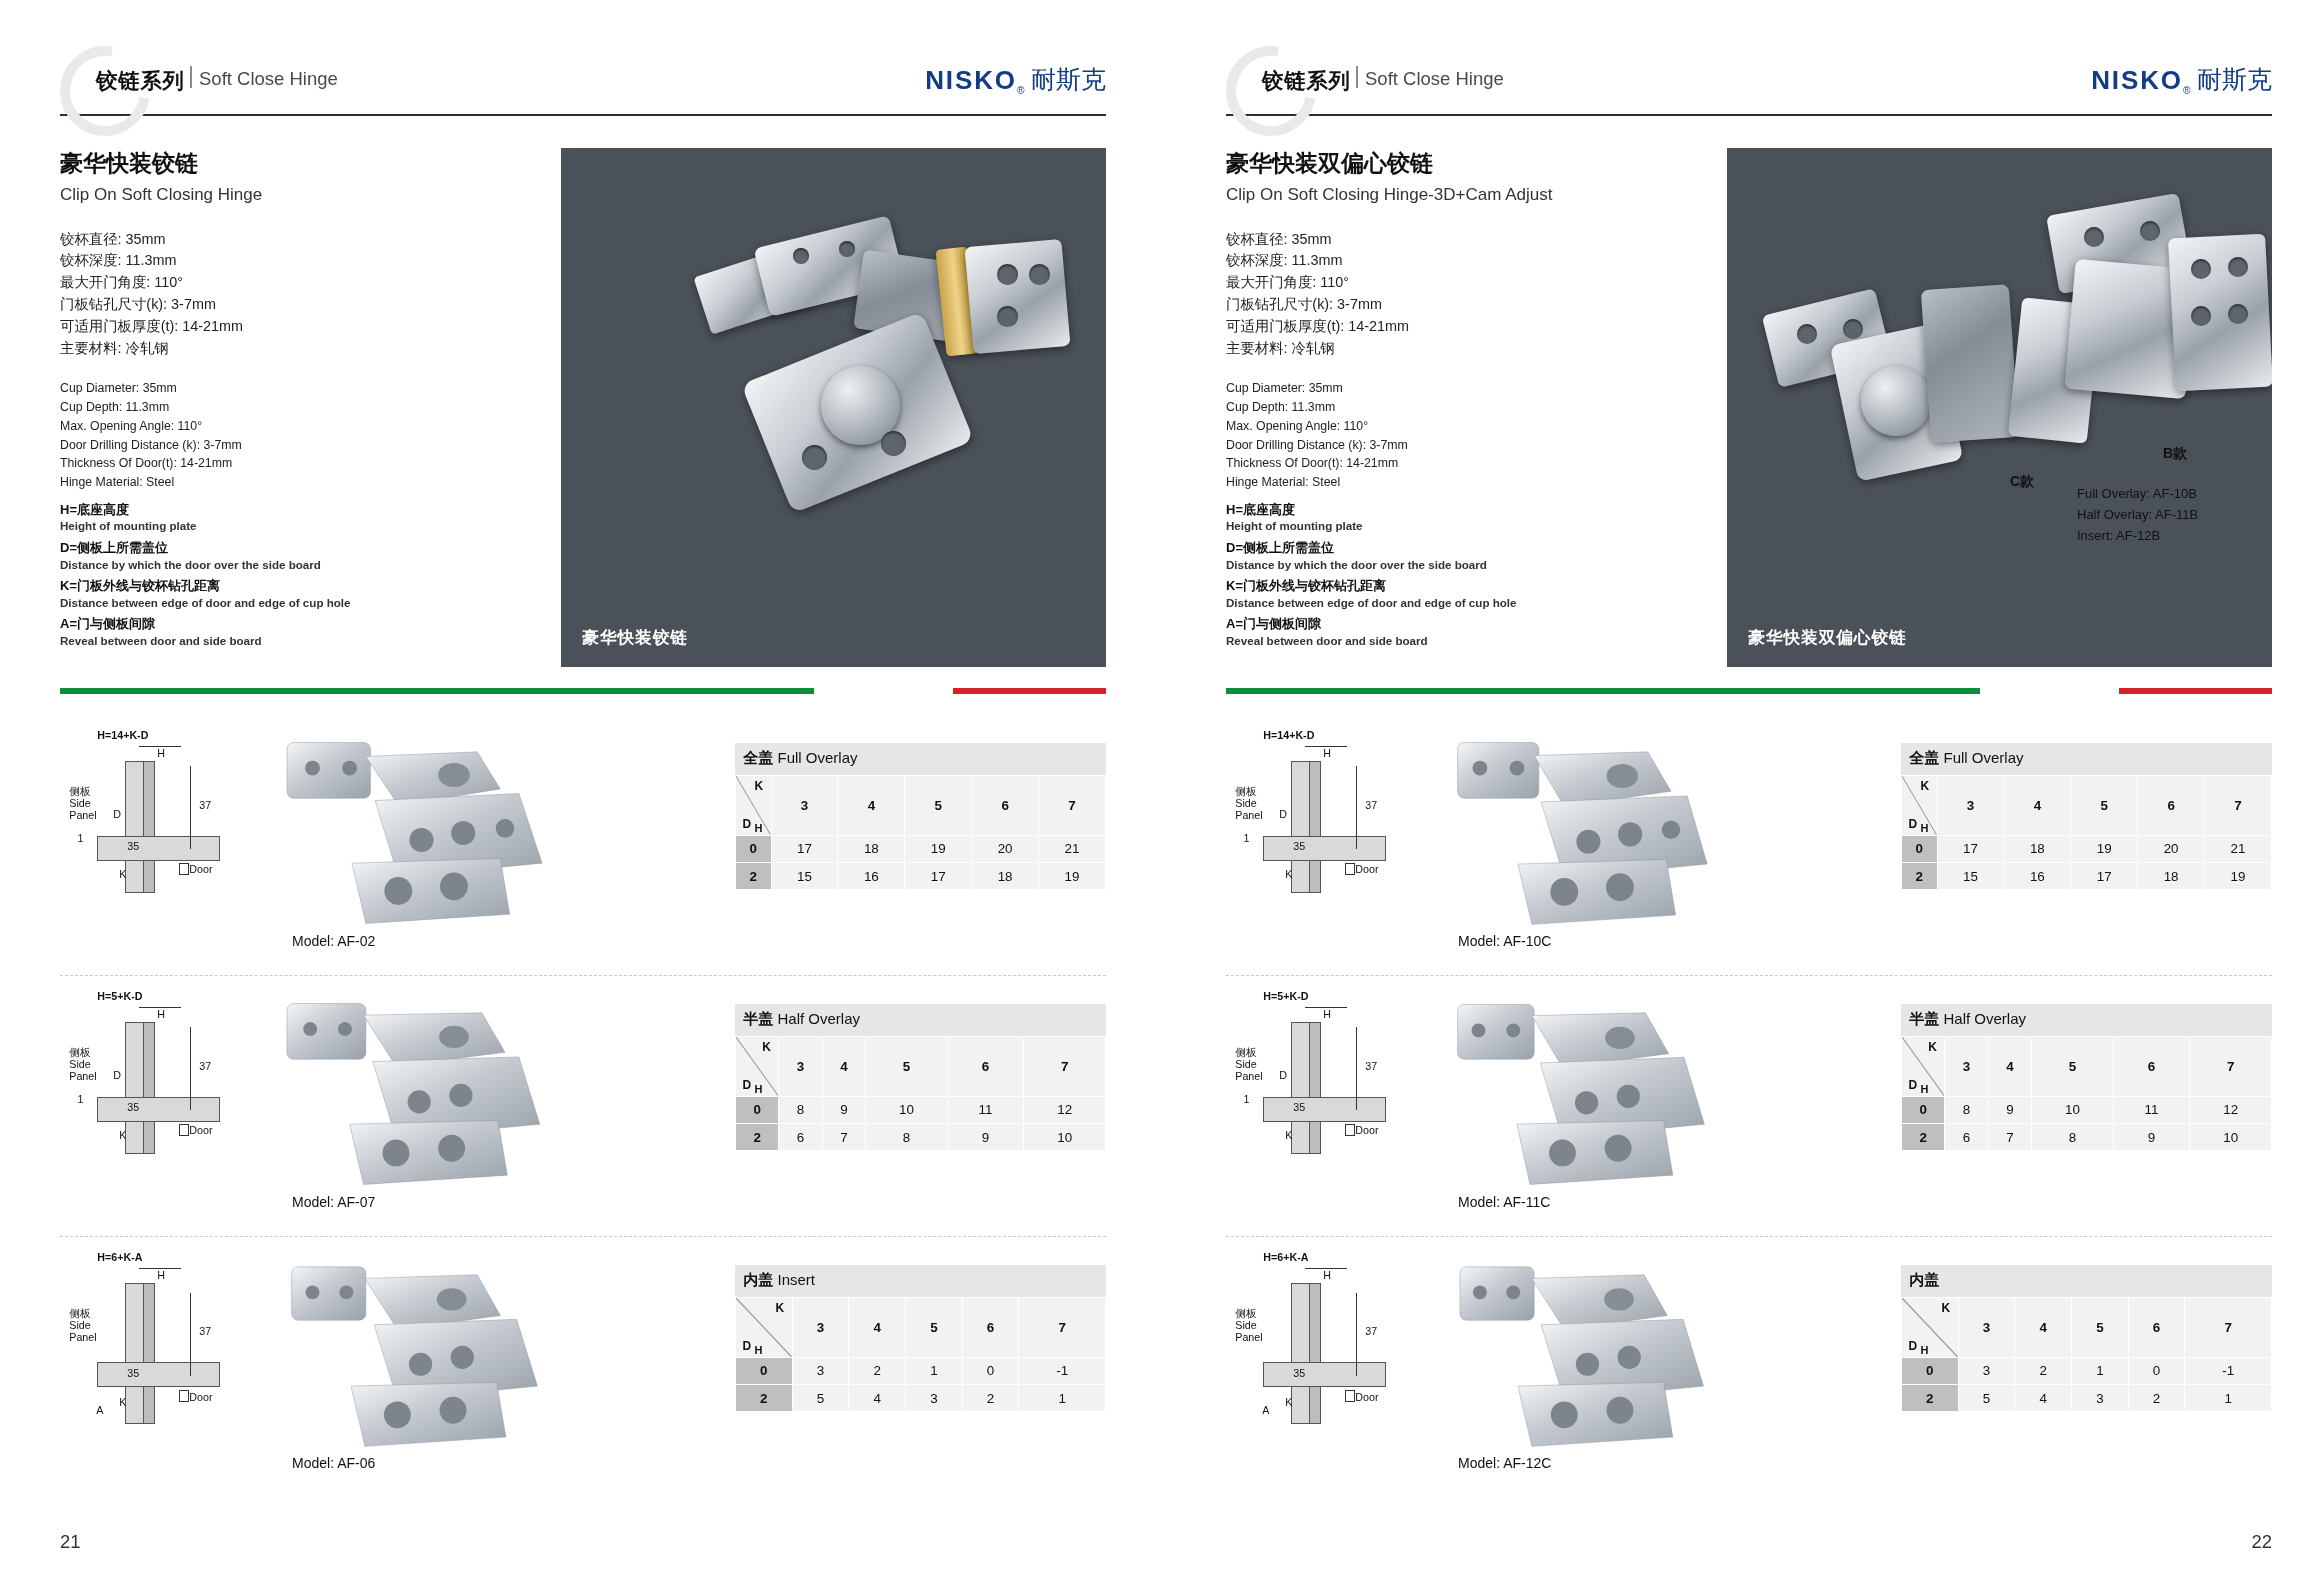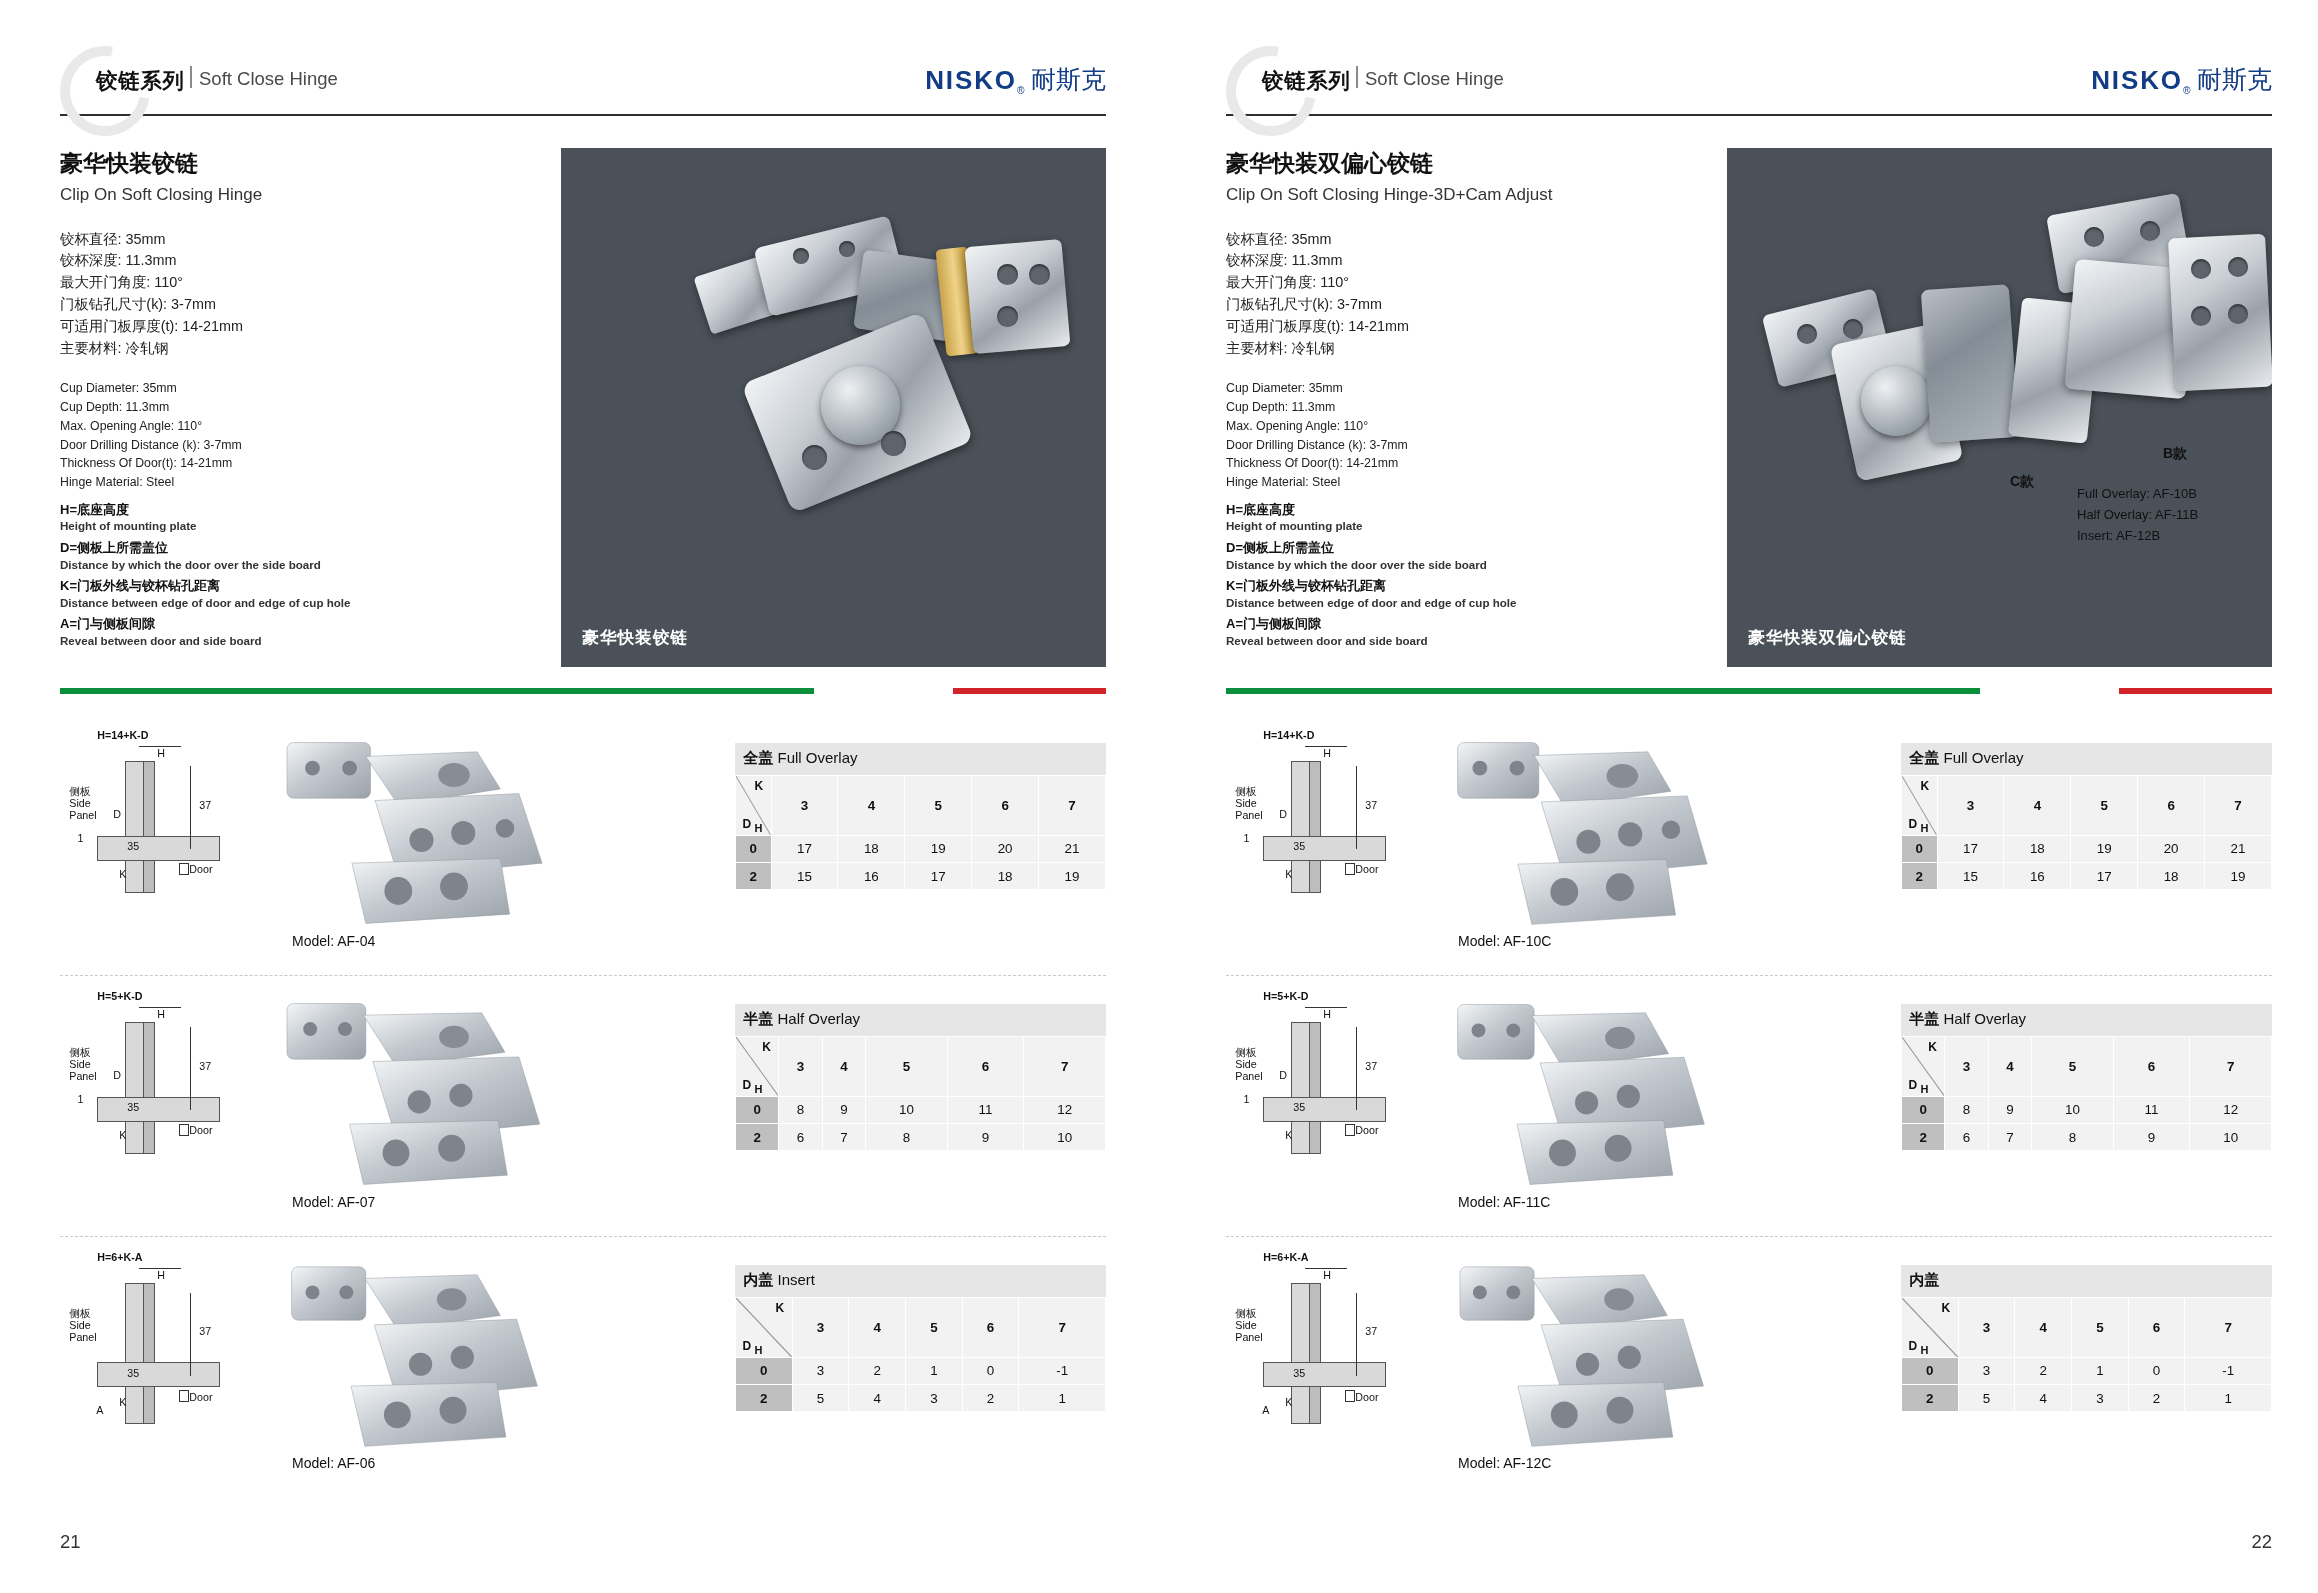--- a/index.html
+++ b/index.html
@@ -215,21 +215,21 @@
             <ellipse cx="420" cy="110" rx="34" ry="26" fill="#868d95"></ellipse>
             <path d="M250 165 L560 150 L610 300 L300 330 Z" fill="url(#g1)" stroke="#8e959c"></path>
             <circle cx="350" cy="250" r="26" fill="#7d848b"></circle>
             <circle cx="440" cy="235" r="26" fill="#7d848b"></circle>
             <circle cx="530" cy="225" r="20" fill="#7d848b"></circle>
             <path d="M200 300 L520 290 L540 410 L230 430 Z" fill="url(#g1)" stroke="#8e959c"></path>
             <circle cx="300" cy="360" r="30" fill="#7d848b"></circle>
             <circle cx="420" cy="350" r="30" fill="#7d848b"></circle>
           </svg>
         </div>
-        <div class="model">Model: AF-04</div>
+        <div class="model">Model: AF-02</div>
 
         <div class="tblwrap">
           <div class="tbl-title">
             <span>全盖</span>
             <span class="en">Full Overlay</span>
           </div>
           <table class="spec">
             <tbody>
                 <tr class="hdr">
               <td class="corner">

